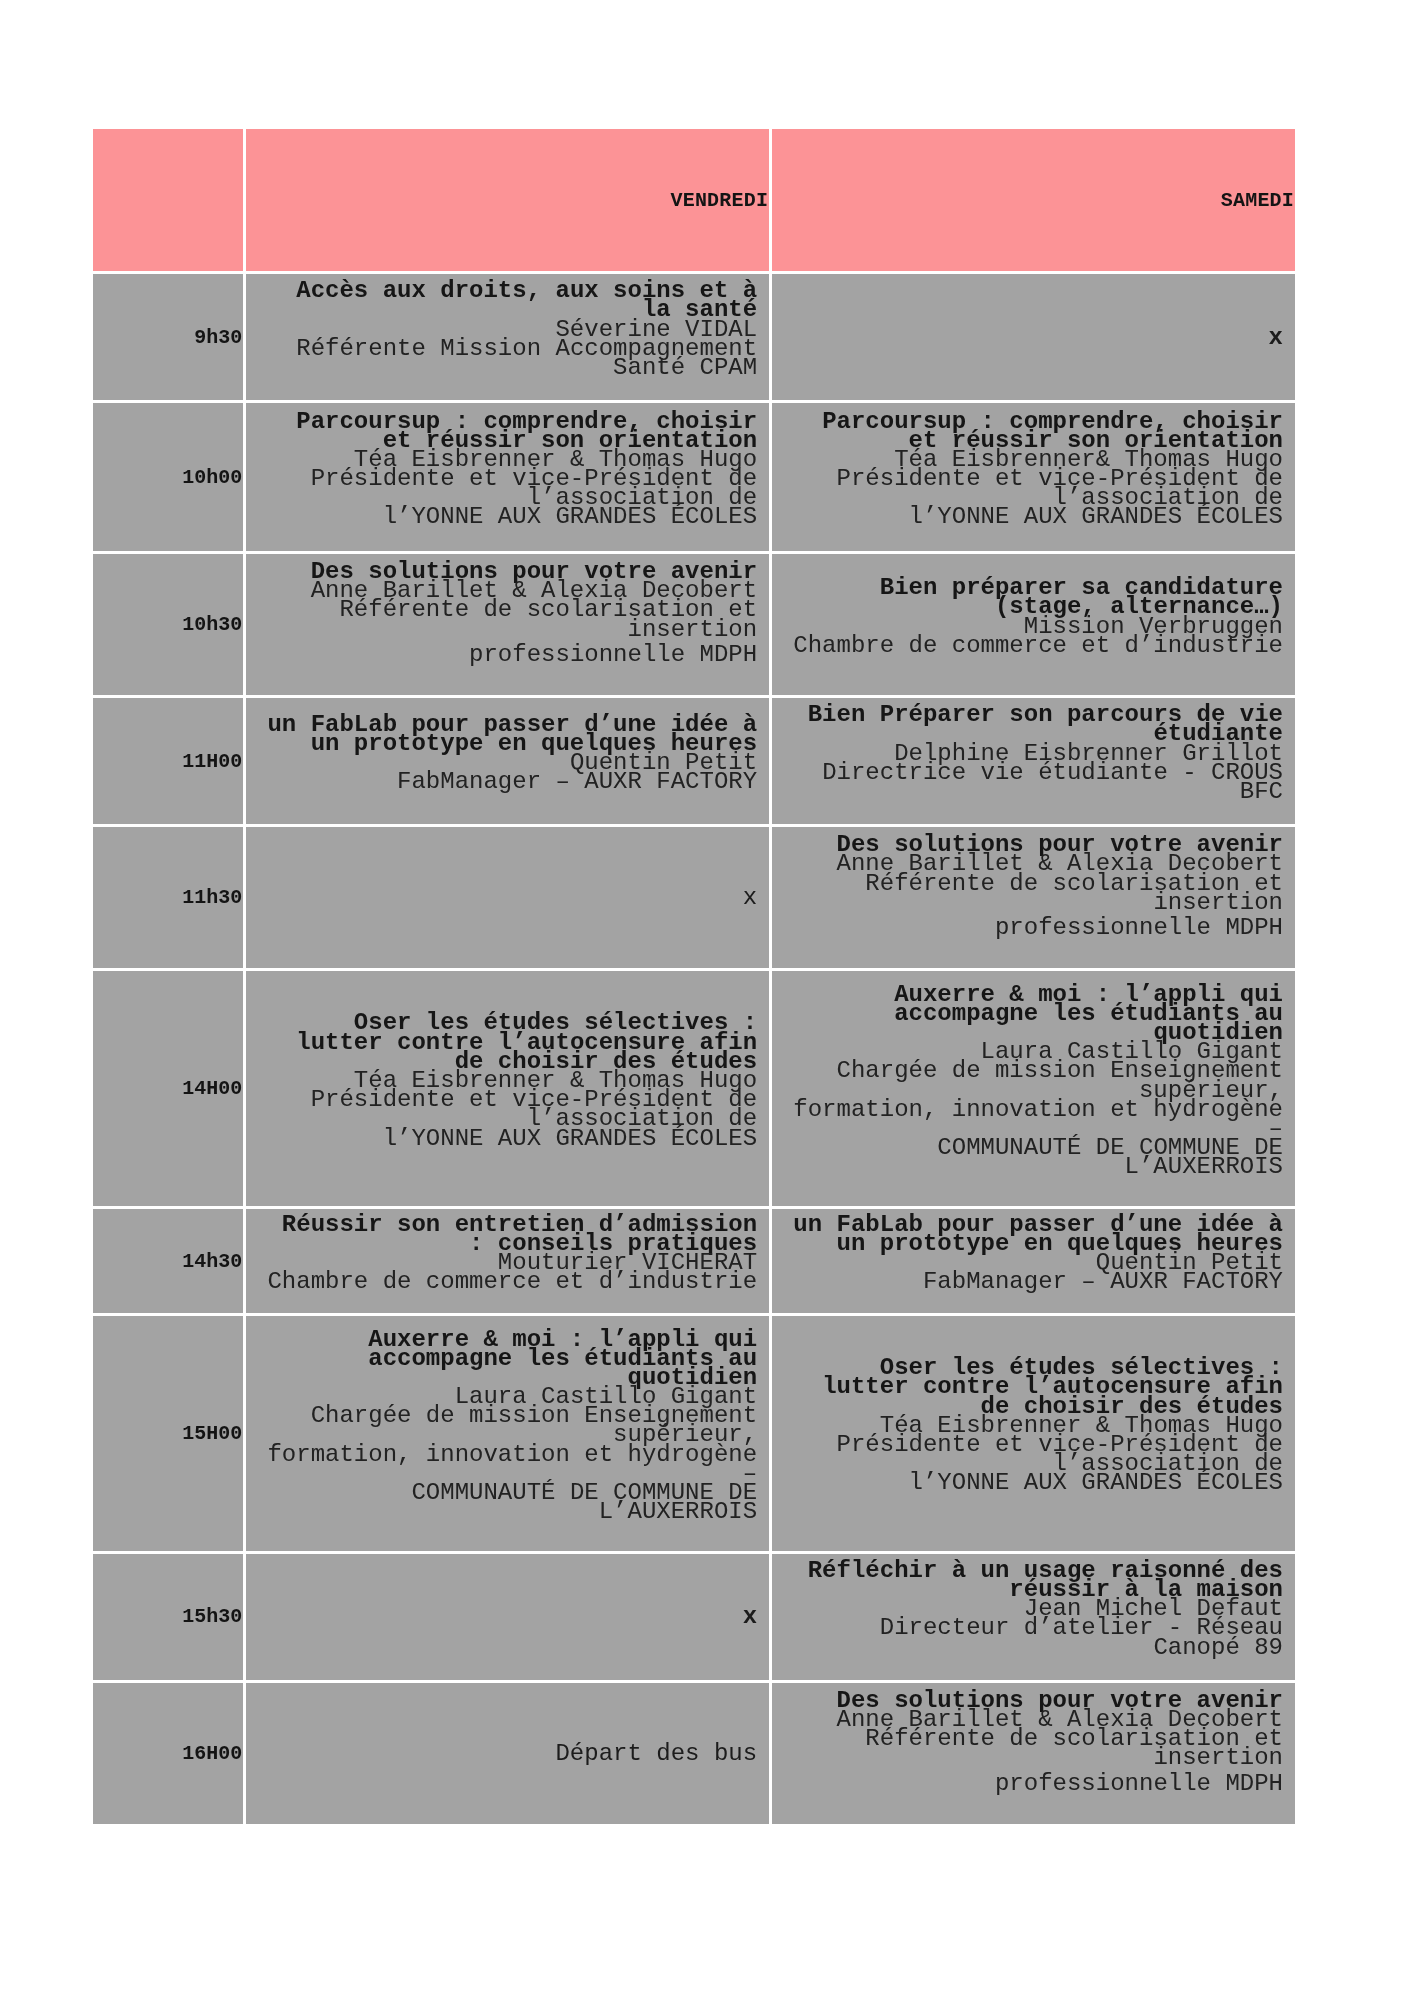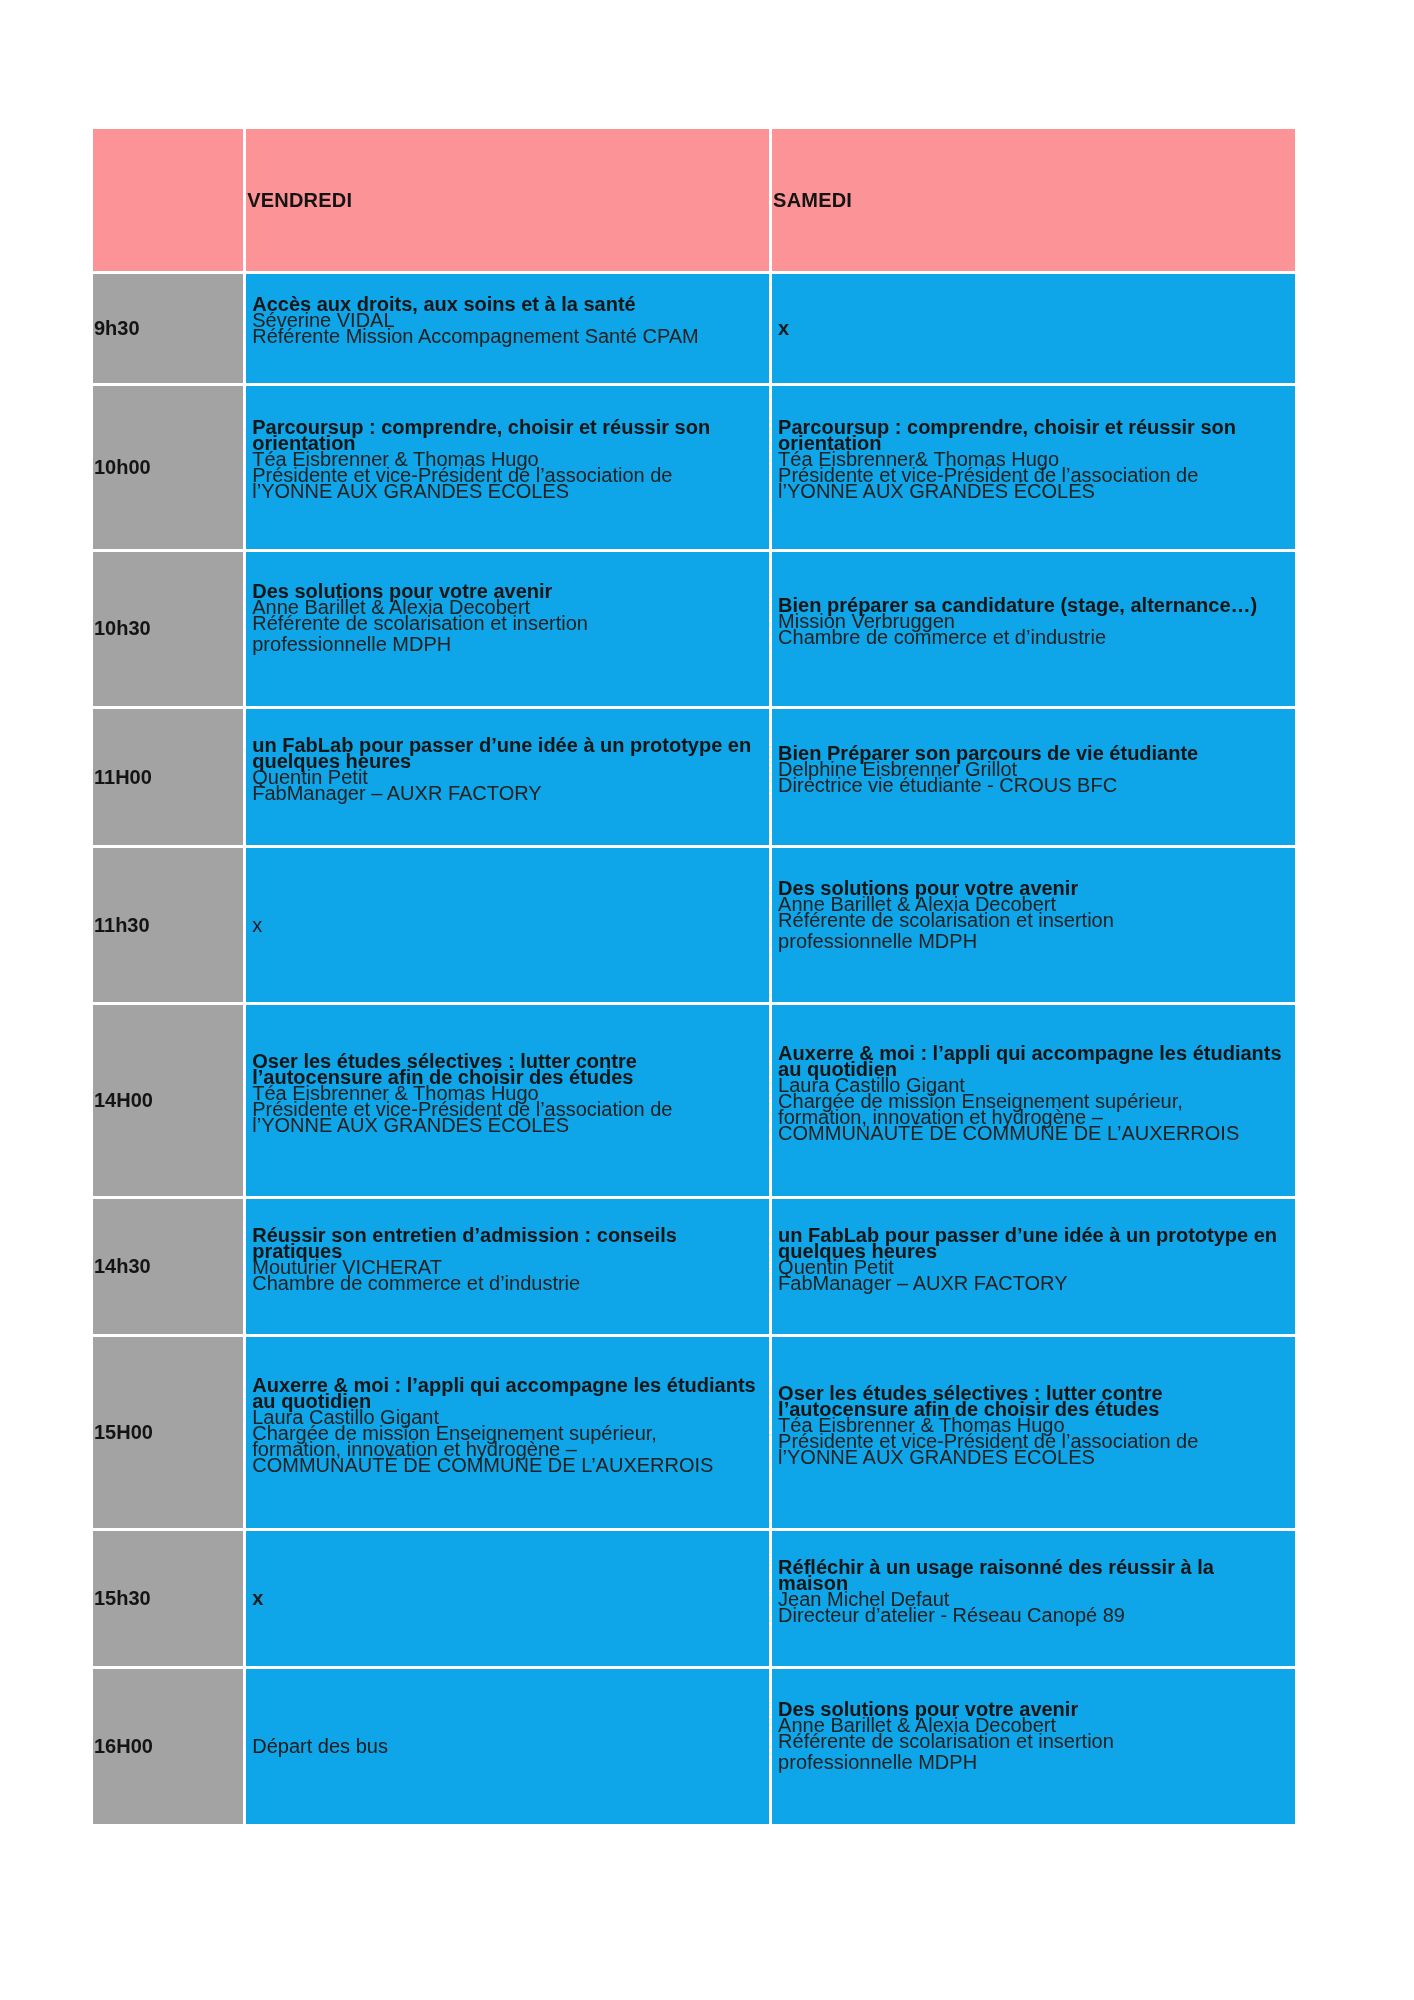--- a/index.html
+++ b/index.html
@@ -23,42 +23,43 @@
     border-collapse: separate;
     border-spacing: 3px;
     table-layout: fixed;
     width: 1208px;
     height: 1701px;
     background: #ffffff;
   }
   col.time-col { width: 150px; }
   col.day-col  { width: 522px; }
   th, td {
-    text-align: left;
+    text-align: right;
     vertical-align: middle;
     overflow: hidden;
+    font-family: Liberation Mono, monospace;
   }
   thead th {
     background: #fc9396;
     height: 140px;
     font-size: 20px;
     font-weight: 700;
     color: #141414;
     letter-spacing: 0.2px;
   }
   td.time {
     background: #a3a3a3;
     font-weight: 700;
     font-size: 20px;
     color: #141414;
   }
   td.day {
-    background: #0ea5e9;
-    font-size: 20px;
-    padding: 0 6px;
+    background: #a3a3a3;
+    font-size: 24px;
+    padding: 0 12px;
   }
   td.day.session { padding-bottom: 16px; }
   .title {
     font-weight: 700;
     line-height: 0.8;
     color: #161616;
   }
   .line {
     font-weight: 400;
     line-height: 0.8;

